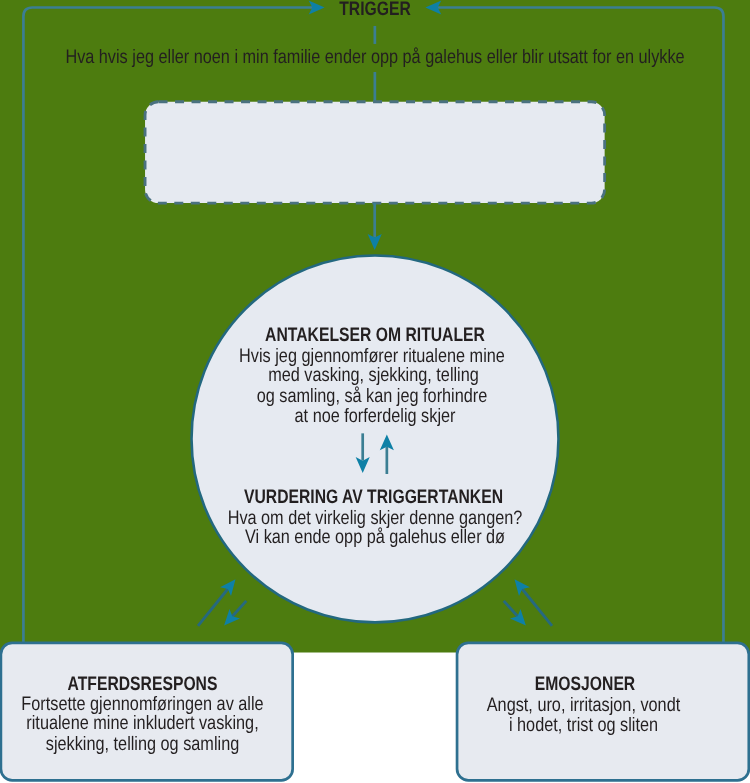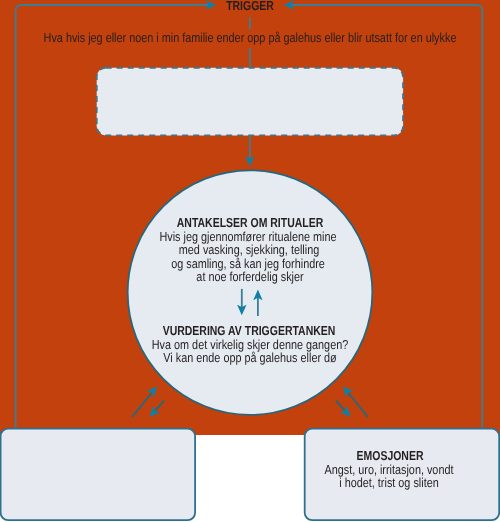--- a/index.html
+++ b/index.html
@@ -1,18 +1,18 @@
 <!DOCTYPE html>
 <html><head>
 <meta charset="utf-8">
 <style>
   html,body{margin:0;padding:0;background:#ffffff;}
   body{width:500px;height:522px;font-family:"Liberation Sans",sans-serif;overflow:hidden;
        -webkit-font-smoothing:antialiased;text-rendering:geometricPrecision;}
-  #stage{position:relative;width:500px;height:435px;background:#c2410c;}
+  #stage{position:relative;width:500px;height:435px;background:#4d7c0f;}
   svg.layer{position:absolute;left:0;top:0;width:500px;height:522px;overflow:visible;}
   .box{position:absolute;box-sizing:border-box;background:transparent;}
 
   
   .tx{position:absolute;white-space:nowrap;color:#231f20;font-size:13px;
       line-height:13px;transform-origin:50% 50%;}
   .ttl{font-weight:bold;transform:translate(-50%,0) scaleX(0.806);}
   .bdy{font-weight:normal;transform:translate(-50%,0) scaleX(0.834);}
 
   
@@ -93,19 +93,25 @@
   <div class="tx ttl" id="rit-title">ANTAKELSER OM RITUALER</div>
   <div class="tx bdy" id="rit-l1">Hvis jeg gjennomfører ritualene mine</div>
   <div class="tx bdy" id="rit-l2">med vasking, sjekking, telling</div>
   <div class="tx bdy" id="rit-l3">og samling, så kan jeg forhindre</div>
   <div class="tx bdy" id="rit-l4">at noe forferdelig skjer</div>
 
   <div class="tx ttl" id="app-title">VURDERING AV TRIGGERTANKEN</div>
   <div class="tx bdy" id="app-l1">Hva om det virkelig skjer denne gangen?</div>
   <div class="tx bdy" id="app-l2">Vi kan ende opp på galehus eller dø</div>
 
+  <div class="box" id="behaviour-box">
+    <div class="tx ttl" id="beh-title">ATFERDSRESPONS</div>
+    <div class="tx bdy" id="beh-l1">Fortsette gjennomføringen av alle</div>
+    <div class="tx bdy" id="beh-l2">ritualene mine inkludert vasking,</div>
+    <div class="tx bdy" id="beh-l3">sjekking, telling og samling</div>
+  </div>
 
   <div class="box" id="emotion-box">
     <div class="tx ttl" id="emo-title">EMOSJONER</div>
     <div class="tx bdy" id="emo-l1">Angst, uro, irritasjon, vondt</div>
     <div class="tx bdy" id="emo-l2">i hodet, trist og sliten</div>
   </div>
 </div>
 
 </body></html>

